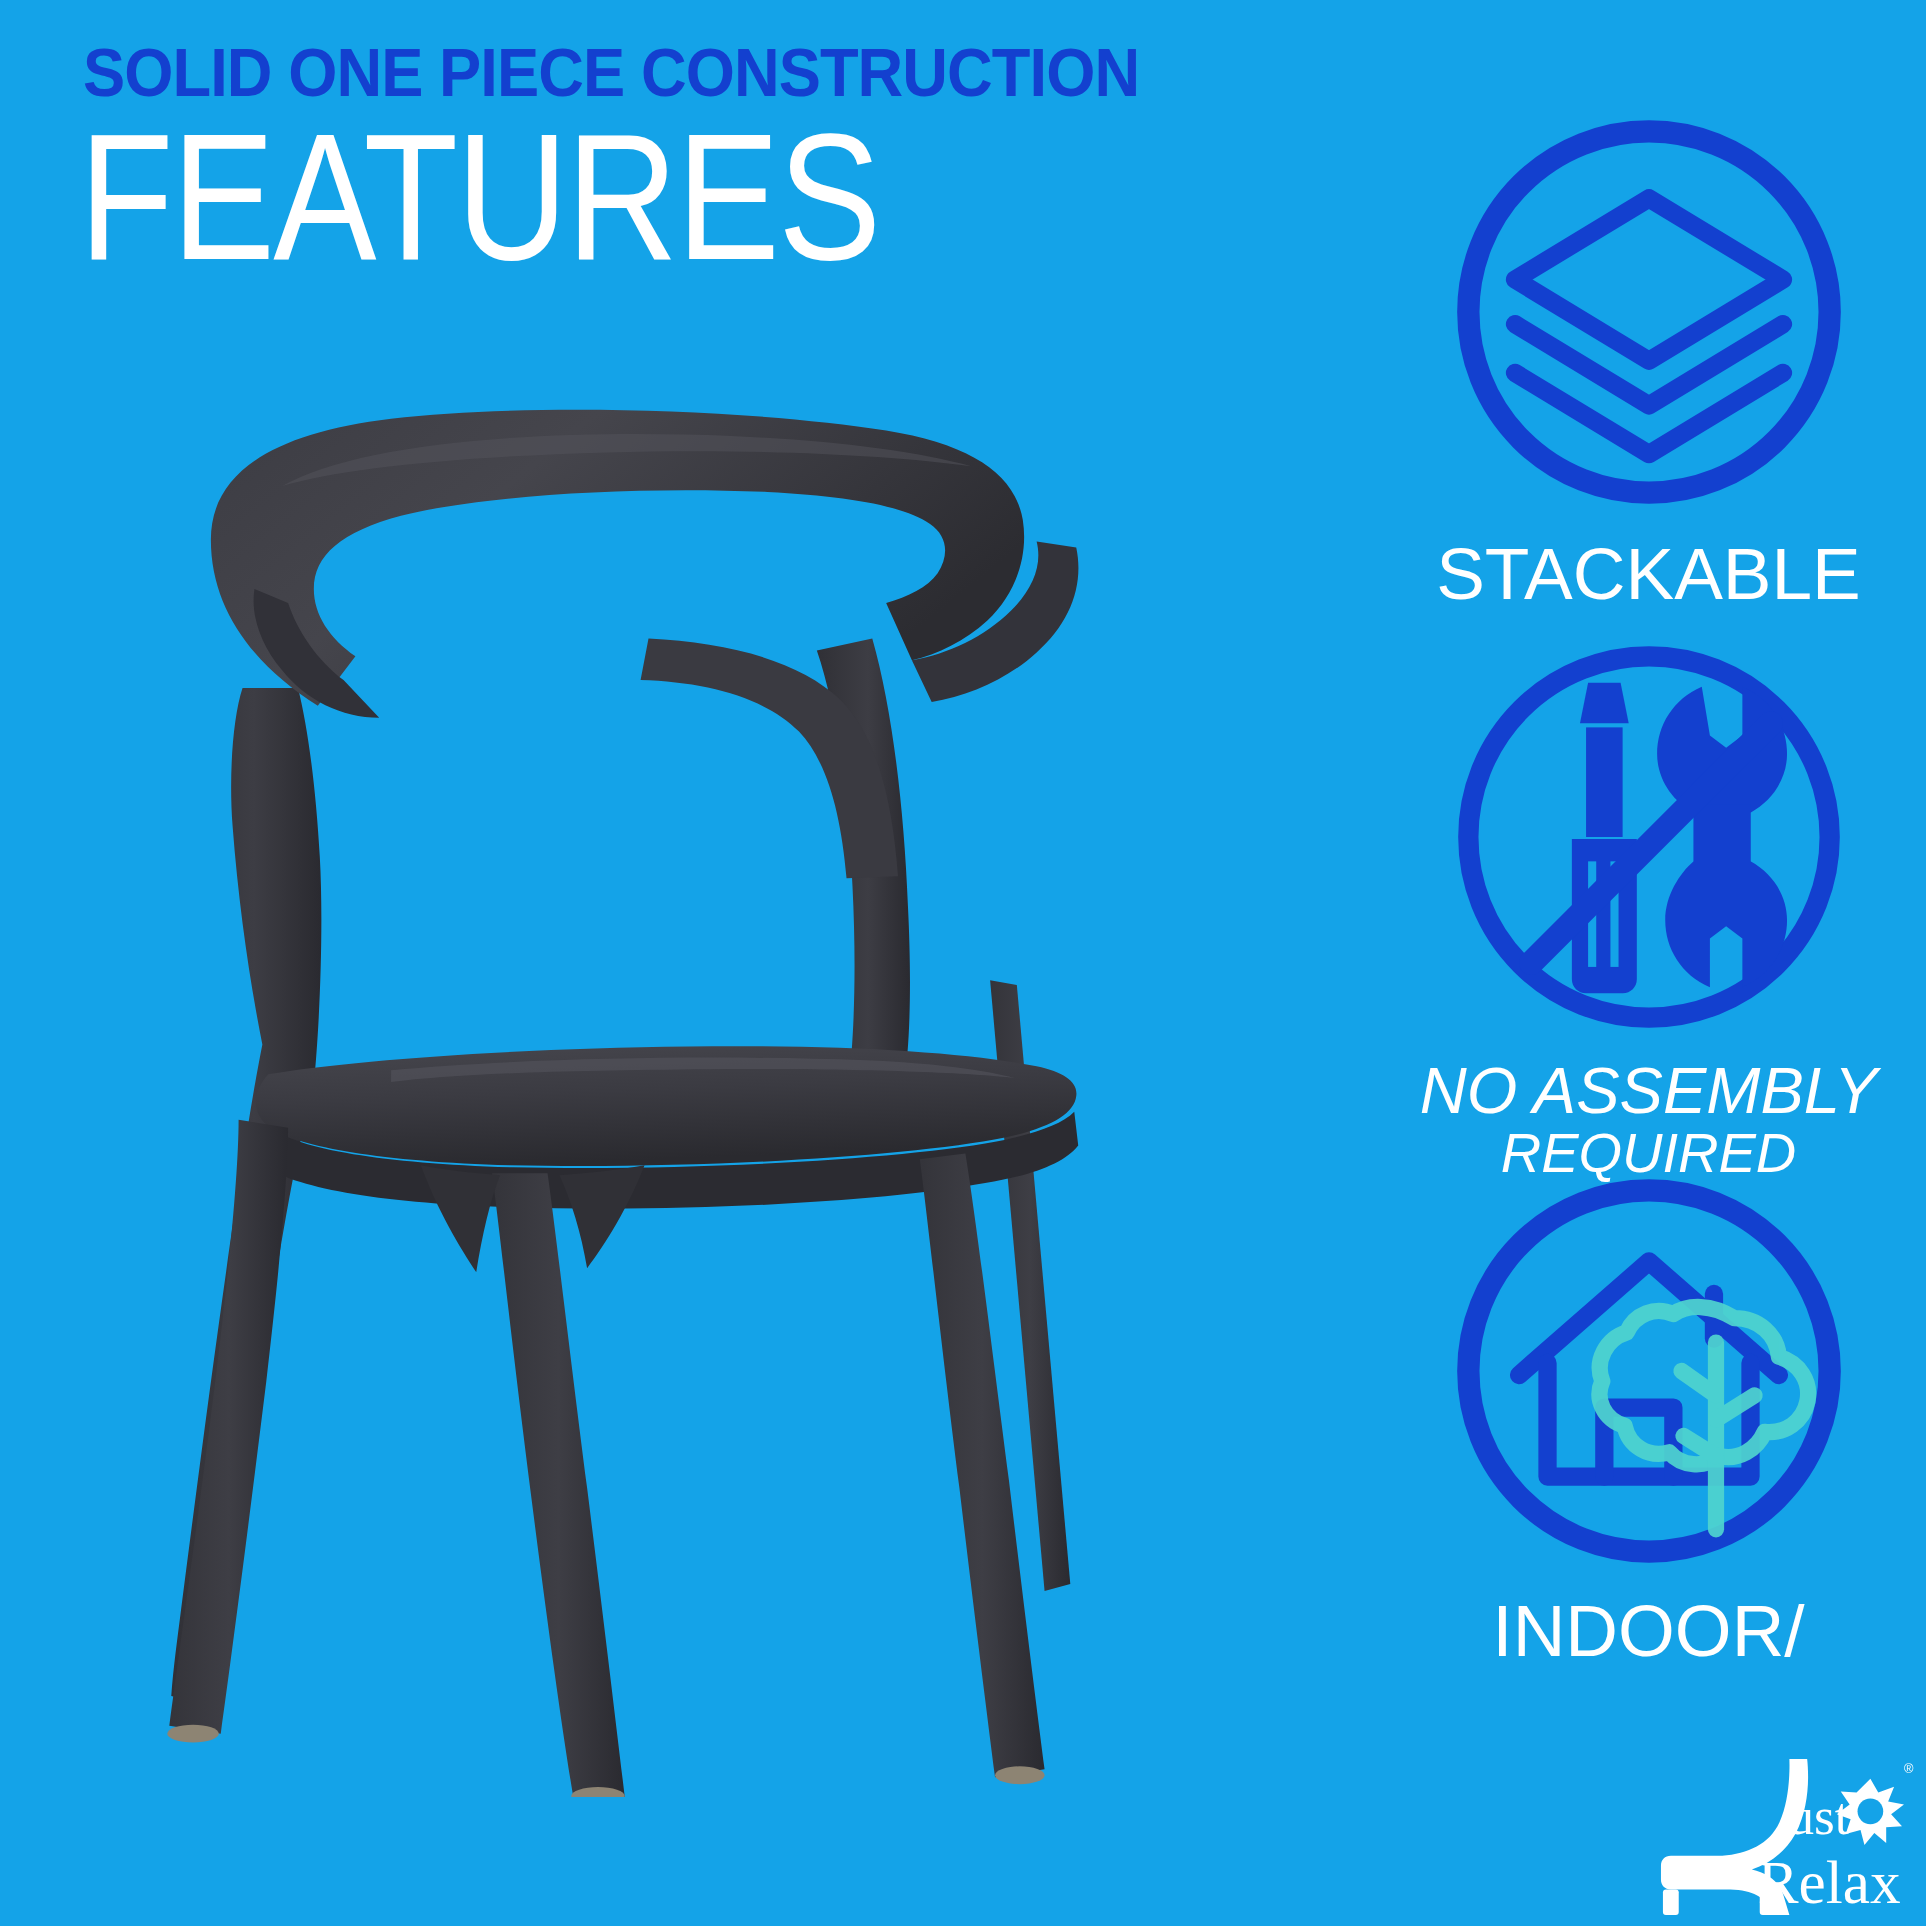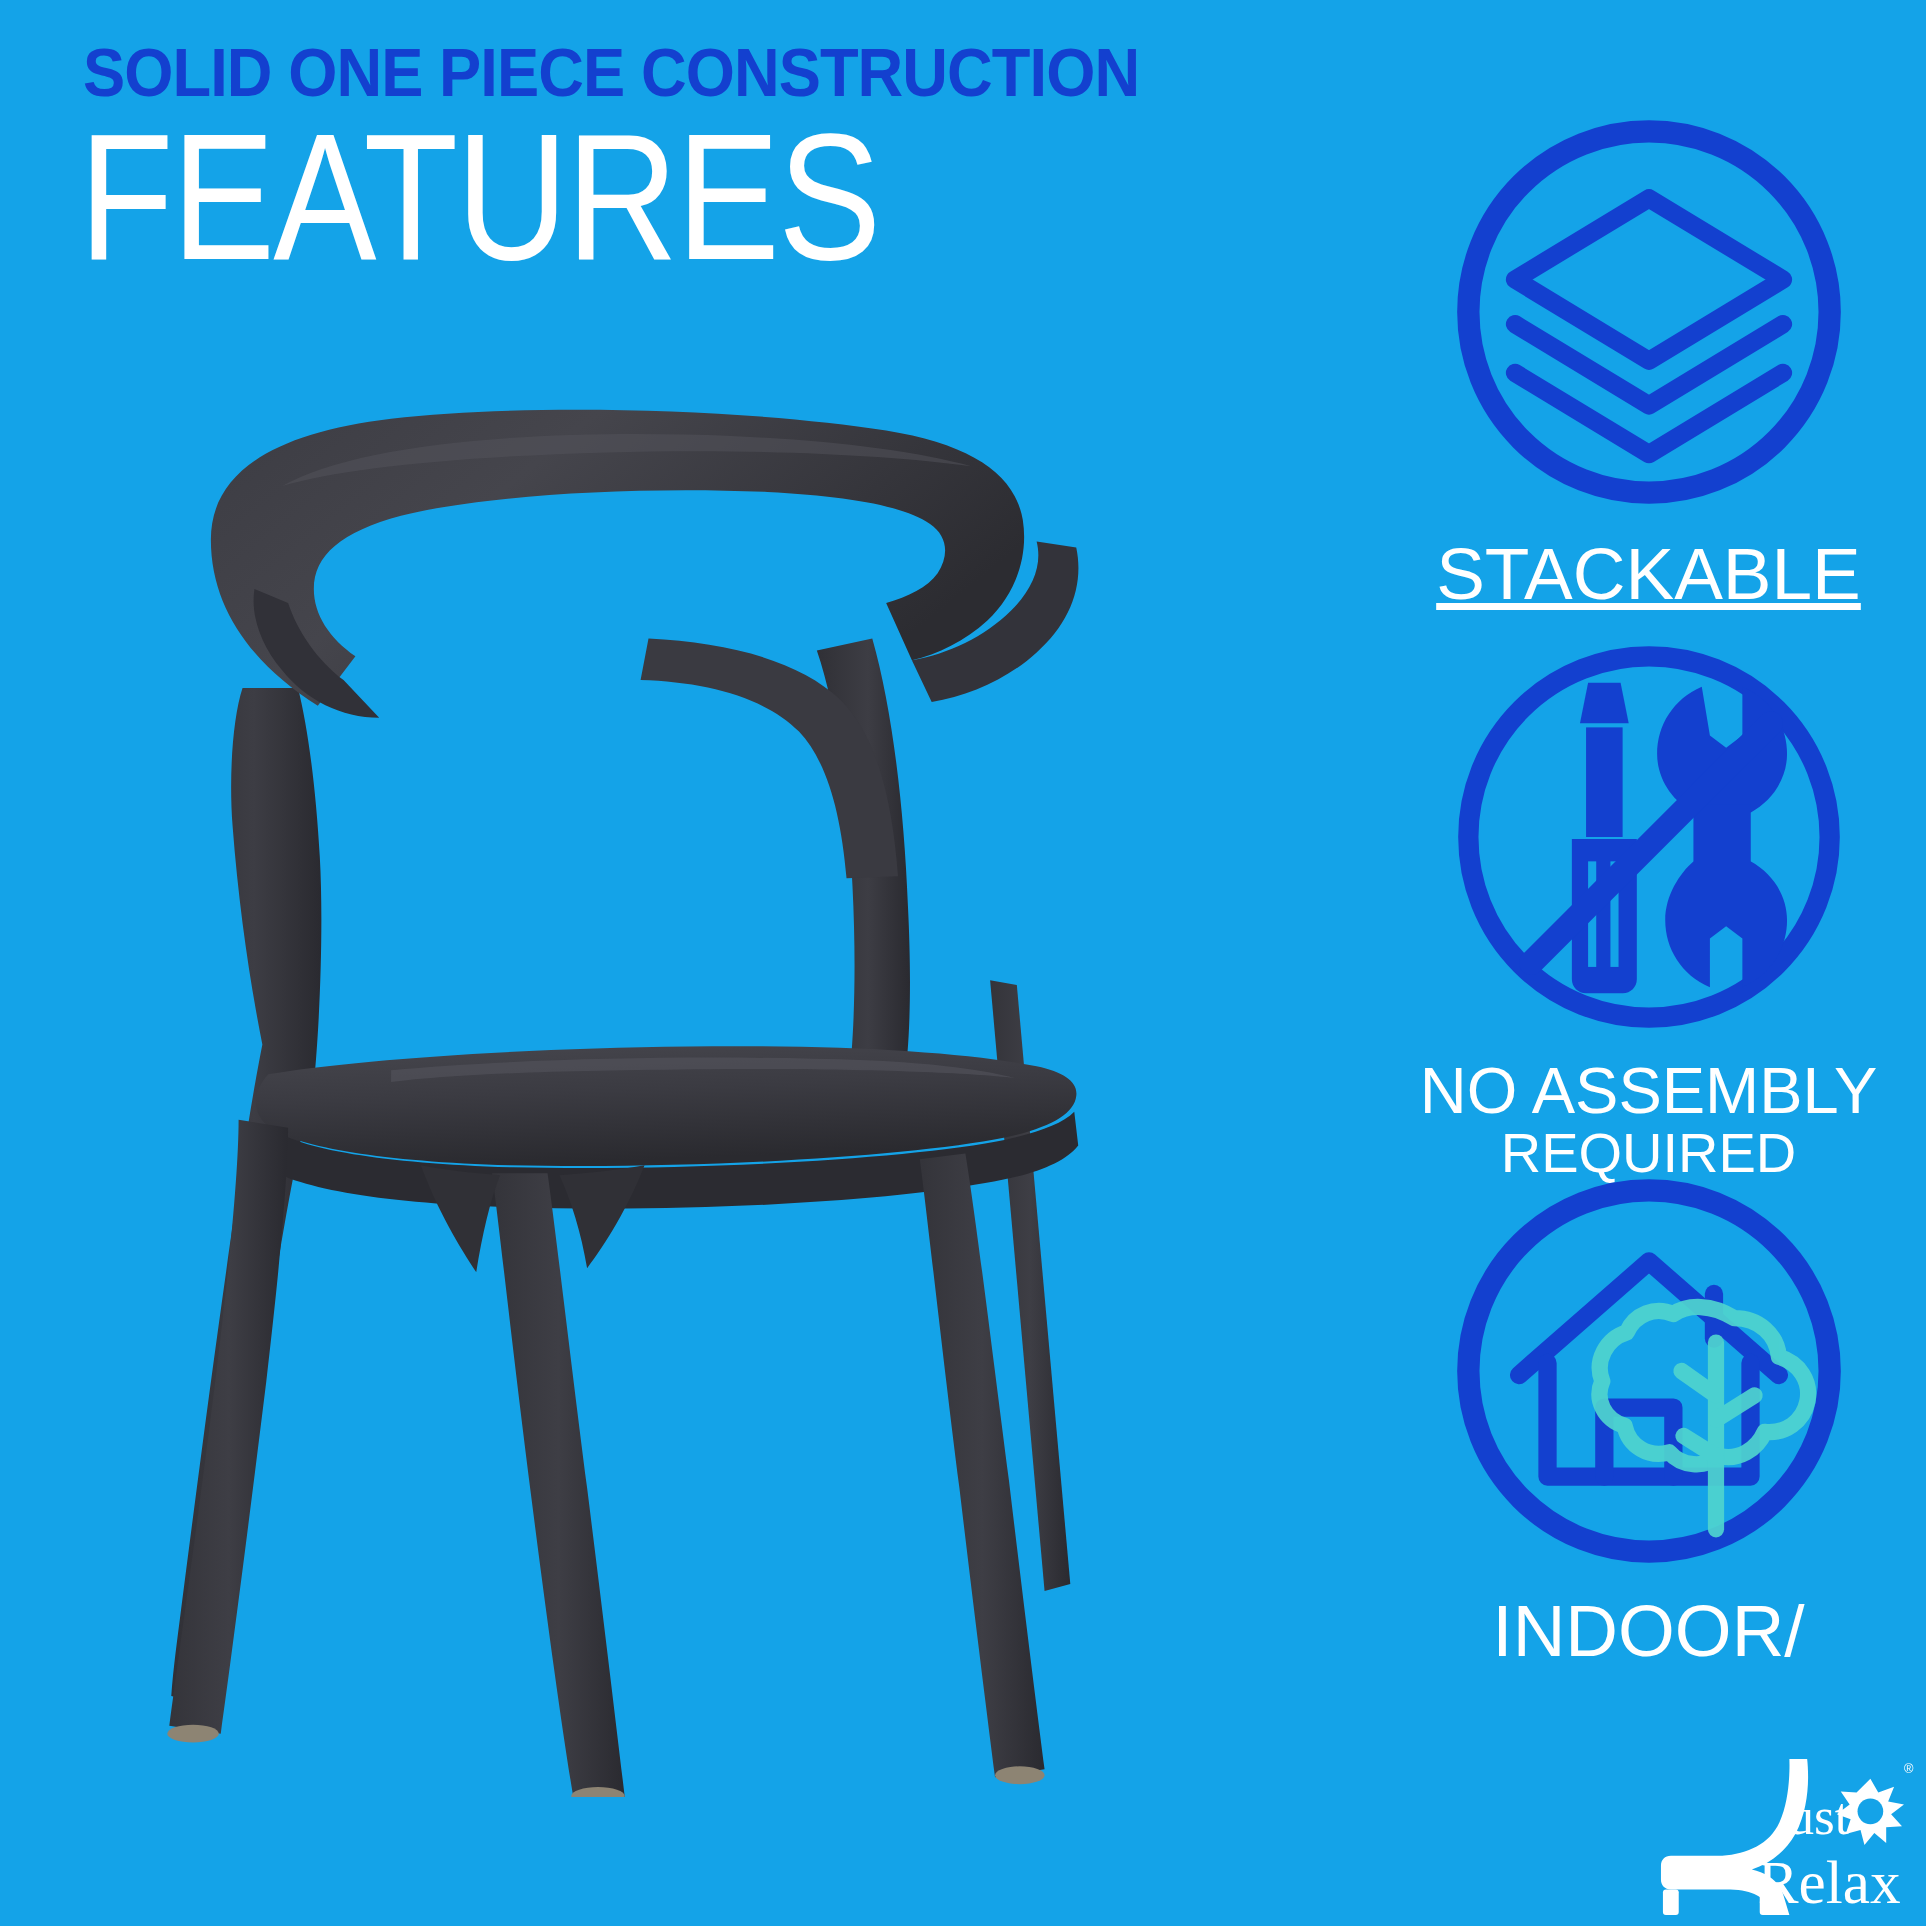--- a/index.html
+++ b/index.html
@@ -41,22 +41,22 @@
   }
   .feature .icon-circle svg{display:block;width:100%;height:100%;}
   .feat-label{
     color:#ffffff;font-weight:400;line-height:1.02;
     letter-spacing:0px;white-space:nowrap;
   }
   .feat-label .l1{display:block;}
   .feat-label .l2{display:block;}
 
   #f1{top:20px;}
-  #f1 .feat-label{font-size:73px;margin-top:22px;text-decoration:underline;}
-  #f2{top:545px;}
+  #f1 .feat-label{font-size:73px;margin-top:22px;}
+  #f2{top:545px;font-style:italic;}
   #f2 .feat-label{font-size:65px;margin-top:18px;}
   #f2 .feat-label .l2{font-size:56px;line-height:1.02;}
   #f3{top:1079px;}
   #f3 .feat-label{font-size:73px;margin-top:20px;}
 
   
   .logo{position:absolute;left:1641px;top:1757px;width:277px;height:163px;}
   .logo svg{display:block;width:100%;height:100%;}
 </style>
 </head>

